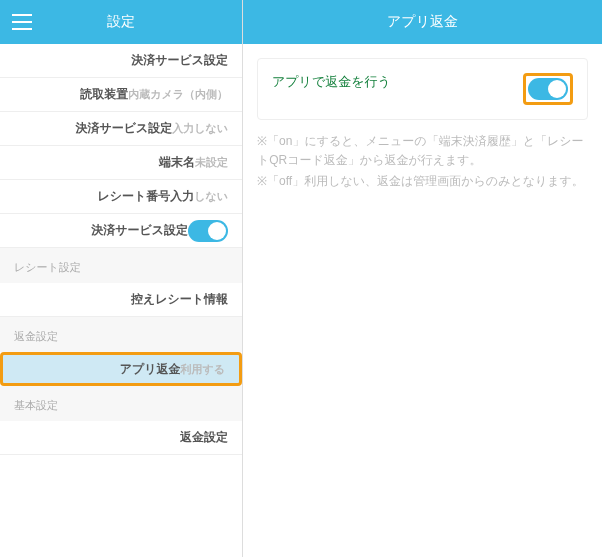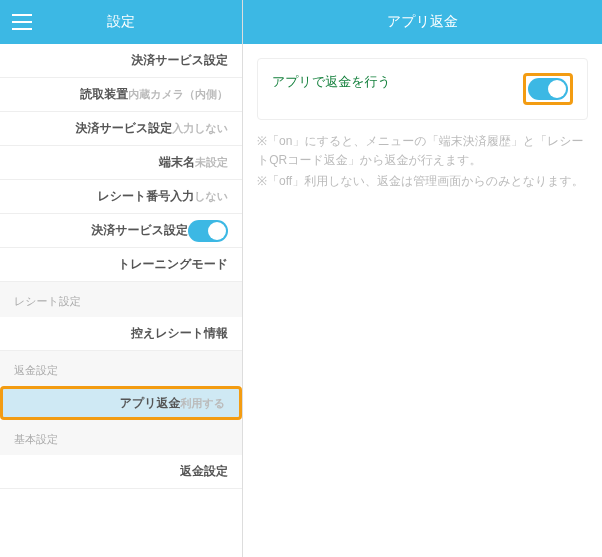--- a/index.html
+++ b/index.html
@@ -58,24 +58,20 @@
       <div class="row">
         <span>レシート番号入力</span>
         <span class="val">しない</span>
       </div>
       <div class="row">
         <span>決済サービス設定</span>
         <div class="toggle on">
           <div class="knob"></div>
         </div>
       </div>
-      <div class="row">
-        <span>トレーニングモード</span>
-        <span class="val"></span>
-      </div>
       <div class="section-hdr">レシート設定</div>
       <div class="row">
         <span>控えレシート情報</span>
         <span class="val"></span>
       </div>
       <div class="section-hdr">返金設定</div>
       <div class="row selected highlight">
         <span>アプリ返金</span>
         <span class="val">利用する</span>
       </div>

